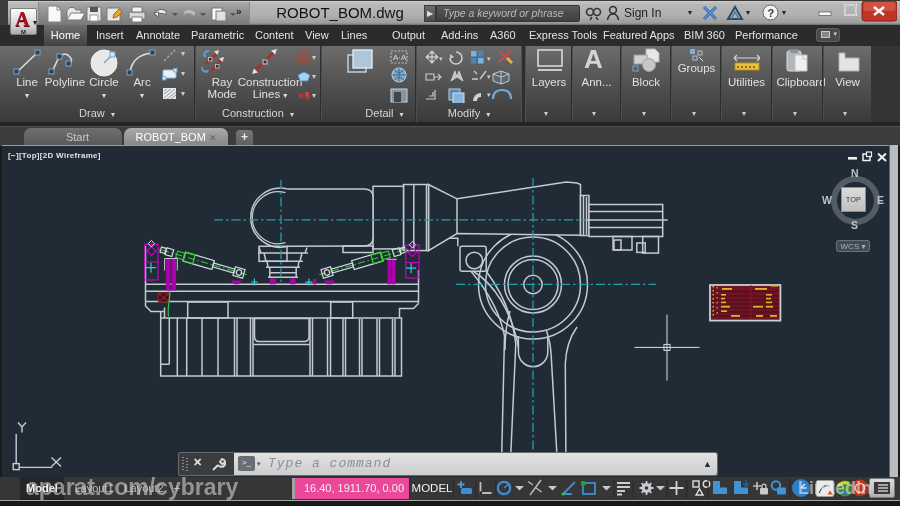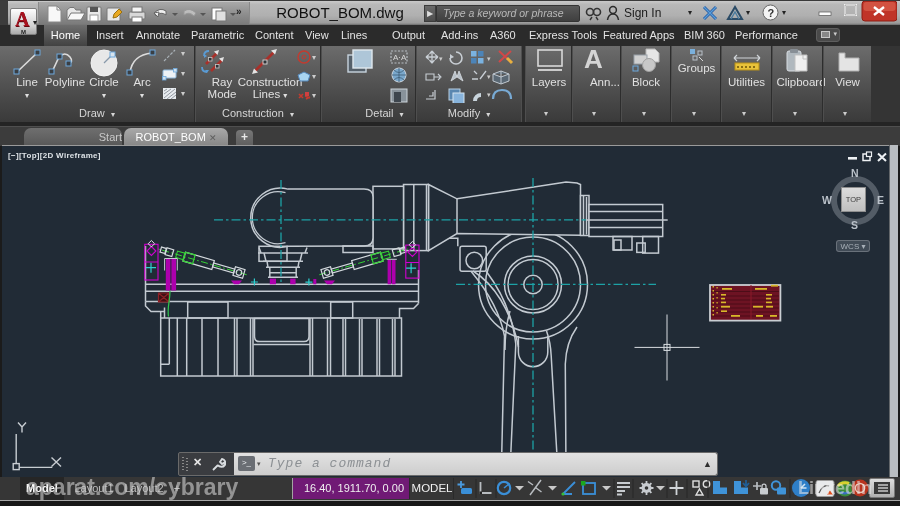--- a/index.html
+++ b/index.html
@@ -46,21 +46,21 @@
   .panel { position:absolute; top:0; height:76px; }
   .bigbtn { position:absolute; top:2px; text-align:center; color:#e0e0e0; font-size:11.5px; }
   .caret { display:inline-block; }
 
   
   #filetabs { position:absolute; left:0; top:126px; width:900px; height:20px; background:#3c3c3c;
     border-top:1px solid #4f4f4f; }
   .ftab { position:absolute; bottom:0; height:18px; line-height:18px; font-size:11px; text-align:center;
     border-radius:7px 7px 0 0; }
   #starttab { left:24px; width:98px; background:linear-gradient(#6f6f6f,#585858); color:#c9c9c9;
-    text-align:right; padding-left:9px; }
+    text-align:center; padding-left:9px; }
   #robottab { left:124px; width:104px; background:linear-gradient(#a9a9a9,#868686); color:#fdfdfd; }
   #plustab { left:236px; width:17px; height:16px; line-height:15px; background:linear-gradient(#777,#5e5e5e);
     color:#e8e8e8; font-weight:bold; font-size:12px; border-radius:4px 4px 0 0; }
 
   
   #canvas { position:absolute; left:2px; top:145px; width:887px; height:332px; background:#212b36;
     border-top:1px solid #9a9a9a; }
   #vscroll { position:absolute; left:889px; top:145px; width:9px; height:332px; background:#b9bdc1;
     border-left:1px solid #62666a; }
   #vplabel { position:absolute; left:6px; top:5px; color:#dde2e6; font-size:8px; font-weight:bold; letter-spacing:0.3px;}
@@ -89,22 +89,22 @@
   #cmdprompt { position:absolute; left:4px; top:3px; width:17px; height:15px; background:#6a6e74;
     border-radius:2px; color:#eef1f4; font-size:8px; line-height:14px; text-align:center; }
   #cmdtext { position:absolute; left:34px; top:3px; color:#8c9094; font-size:13px; font-style:italic;
     font-family:"Liberation Mono",monospace; letter-spacing:1px;}
   #cmdup { position:absolute; right:5px; top:6px; color:#2e2e2e; font-size:9px; }
 
   
   #statusbar { position:absolute; left:0; top:477px; width:900px; height:23px; background:#363636; }
   .ltab { position:absolute; top:0; height:23px; line-height:23px; font-size:11px; color:#bdbdbd; text-align:center;}
   #modeltab { background:#262626; color:#fff; font-weight:bold; }
-  #coords { position:absolute; left:292px; top:1px; width:118px; height:21px; background:#701a75;
-    border-left:1px solid #a3a3a3; border-right:1px solid #2a2a2a;
+  #coords { position:absolute; left:292px; top:1px; width:118px; height:21px; background:#ec4899;
+    border-left:3px solid #a3a3a3; border-right:1px solid #2a2a2a;
     color:#f0f0f0; font-size:11px; line-height:21px; text-align:right; padding-right:5px;}
   #modelbtn { position:absolute; left:411px; top:1px; width:43px; height:21px;
     color:#f0f0f0; font-size:11.5px; line-height:21px; text-align:center; border-right:1px solid #2a2a2a;}
   #bottomstrip { position:absolute; left:0; top:500px; width:900px; height:6px; background:#181818;
     border-top:1px solid #a8a8a8;}
 
   
   #wm1 { position:absolute; left:26px; top:474px; font-size:23px; font-weight:bold;
     color:rgba(205,205,205,0.62); letter-spacing:0px; z-index:50;}
   #wm2 { position:absolute; left:798px; top:478px; font-size:18px; font-weight:bold;
@@ -347,21 +347,21 @@
       <svg class="abs" style="left:8px;top:2px;" width="30" height="26" viewBox="0 0 30 26">
         <rect x="3" y="2" width="24" height="16" fill="none" stroke="#d8d8d8" stroke-width="1.6"></rect>
         <line x1="3" y1="22" x2="27" y2="22" stroke="#d8d8d8" stroke-width="1.8"></line>
       </svg>
       <div class="bigbtn" style="left:0; top:30px; width:44px;">Layers</div>
       <div class="abs" style="left:17px;top:63px;color:#ccc;font-size:8px;">▾</div>
     </div>
     <div class="panel-sep" style="left:571px;"></div>
     <div class="panel" style="left:573px; width:47px;">
       <div class="abs" style="left:11px;top:-2px;color:#d4d4d4;font-size:26px;font-weight:bold;">A</div>
-      <div class="bigbtn" style="left:0; top:30px; width:47px;text-align:right;">Ann...</div>
+      <div class="bigbtn" style="left:0; top:30px; width:47px;">Ann...</div>
       <div class="abs" style="left:19px;top:63px;color:#ccc;font-size:8px;">▾</div>
     </div>
     <div class="panel-sep" style="left:620px;"></div>
     <div class="panel" style="left:622px; width:48px;">
       <svg class="abs" style="left:10px;top:1px;" width="28" height="28" viewBox="0 0 28 28">
         <path d="M14,2 h9 l4,4 v9 h-13 Z" fill="#e6e6e6" stroke="#b8b8b8"></path>
         <rect x="2" y="8" width="13" height="9" fill="#d0d0d0" stroke="#98a0a8"></rect>
         <circle cx="17" cy="18" r="6.5" fill="#c8c8c8" stroke="#a0a0a0"></circle>
         <rect x="1" y="19" width="5" height="5" fill="none" stroke="#6da8dc"></rect>
       </svg>

